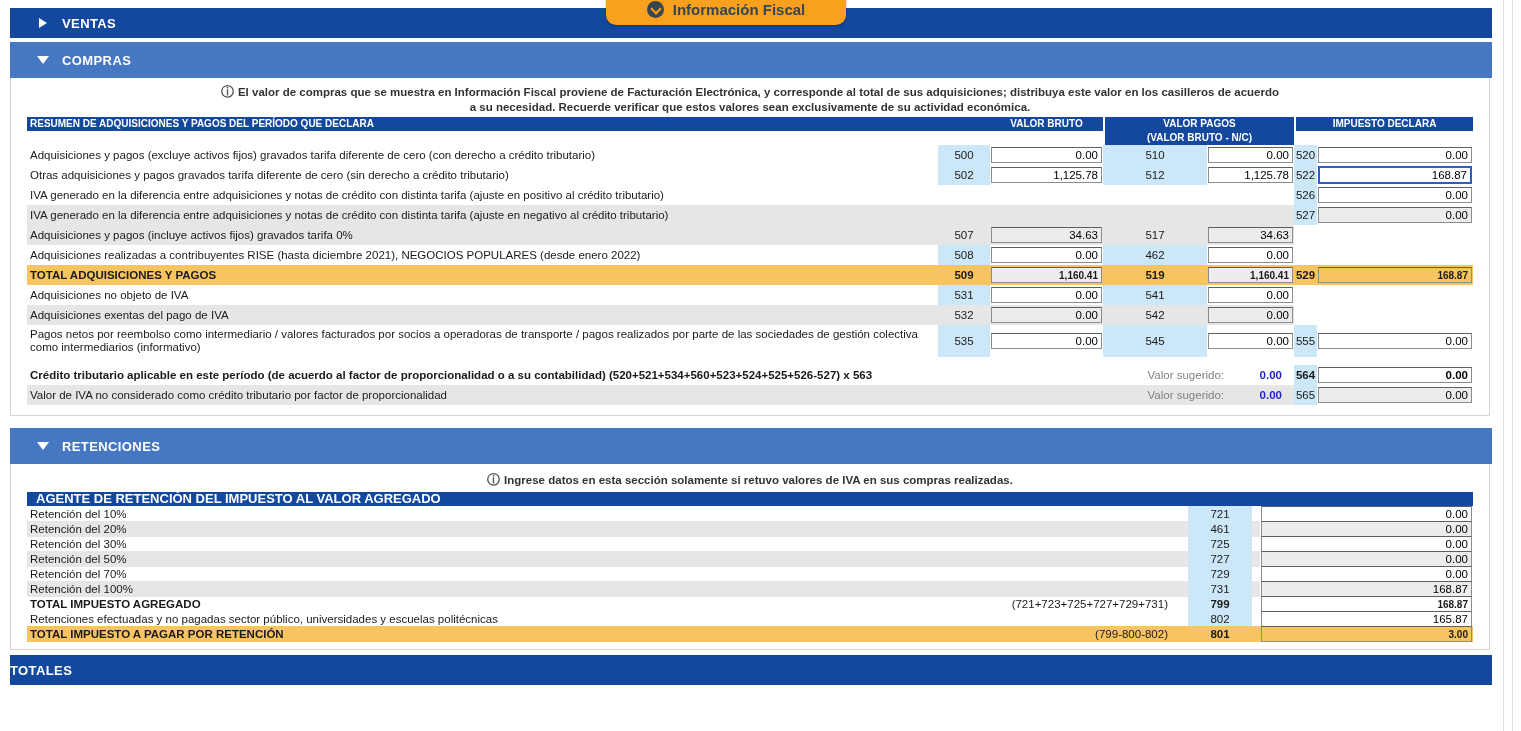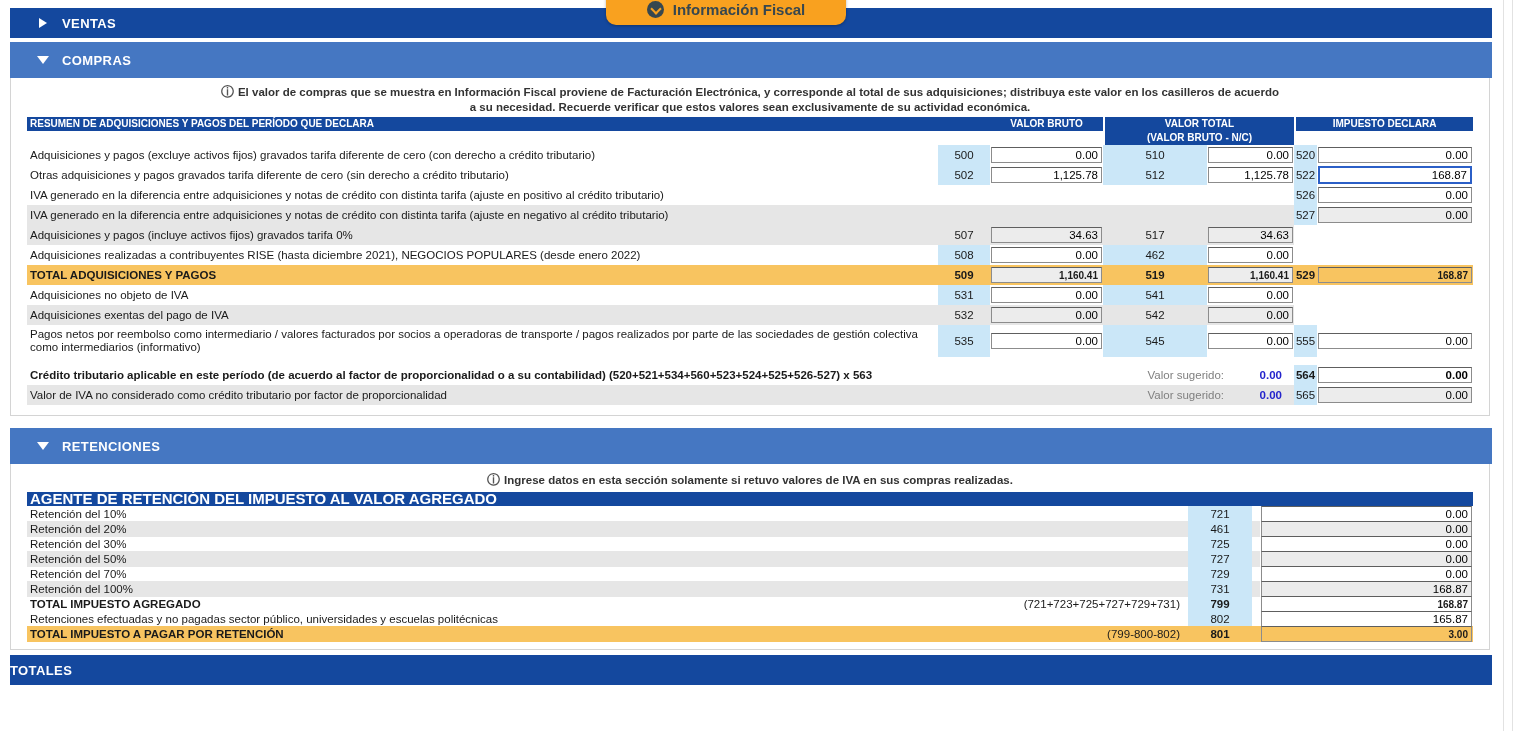--- a/index.html
+++ b/index.html
@@ -73,26 +73,26 @@
 
   
   .vrow { display:grid; grid-template-columns:1fr 110px 70px 23px 156px; height:20px; align-items:center; margin-top:0; }
   .vrow > div { height:100%; display:flex; align-items:center; }
   .vrow .sug { color:#808080; font-size:11.5px; justify-content:flex-end; }
   .vrow .sugval { color:#2323CC; font-weight:bold; font-size:11.5px; justify-content:flex-end; padding-right:12px; }
   .vrow.g > div:nth-child(-n+3) { background:#E6E6E6; }
   .gap8 { height:8px; }
 
   
-  .rhead { height:14px; background:#14489E; color:#fff; font-weight:bold; font-size:15px;
-           line-height:14px; padding-left:3px; margin:4px 16px 0 16px; }
+  .rhead { height:14px; background:#14489E; color:#fff; font-weight:bold; font-size:13px;
+           line-height:14px; padding-left:9px; margin:4px 16px 0 16px; }
   .rtbl { margin:0 16px; }
   .rrow { display:grid; grid-template-columns:1fr 210px 64px 8px 213px; height:15px; align-items:center; }
   .rrow > div { height:100%; display:flex; align-items:center; }
-  .formula { font-size:11.5px; justify-content:flex-end; padding-right:8px; }
+  .formula { font-size:11.5px; justify-content:flex-end; padding-right:20px; }
   .rrow.g > .rbg { background:#E6E6E6; }
   .rrow.t > div { background:#F8C460; }
   .rrow.t .codecell { font-weight:bold; }
 </style>
 </head>
 <body>
 
 <div class="page">
   <div class="edge"></div>
 
@@ -119,21 +119,21 @@
       <span>a su necesidad. Recuerde verificar que estos valores sean exclusivamente de su actividad económica.</span>
     </div>
 
     <div class="tbl">
       <div class="thead">
         <div class="th thA">
           <span>RESUMEN DE ADQUISICIONES Y PAGOS DEL PERÍODO QUE DECLARA</span>
           <span class="vb">VALOR BRUTO</span>
         </div>
         <div class="th thB">
-          <div>VALOR TOTAL</div>
+          <div>VALOR PAGOS</div>
           <div>(VALOR BRUTO - N/C)</div>
         </div>
         <div class="th thC">IMPUESTO DECLARA</div>
       </div>
 
       <div class="crow">
         <div class="lab">Adquisiciones y pagos (excluye activos fijos) gravados tarifa diferente de cero (con derecho a crédito tributario)</div>
         <div class="codecell bluebg">500</div>
         <div class="iwrap">
             <input class="inp" value="0.00" style="">

